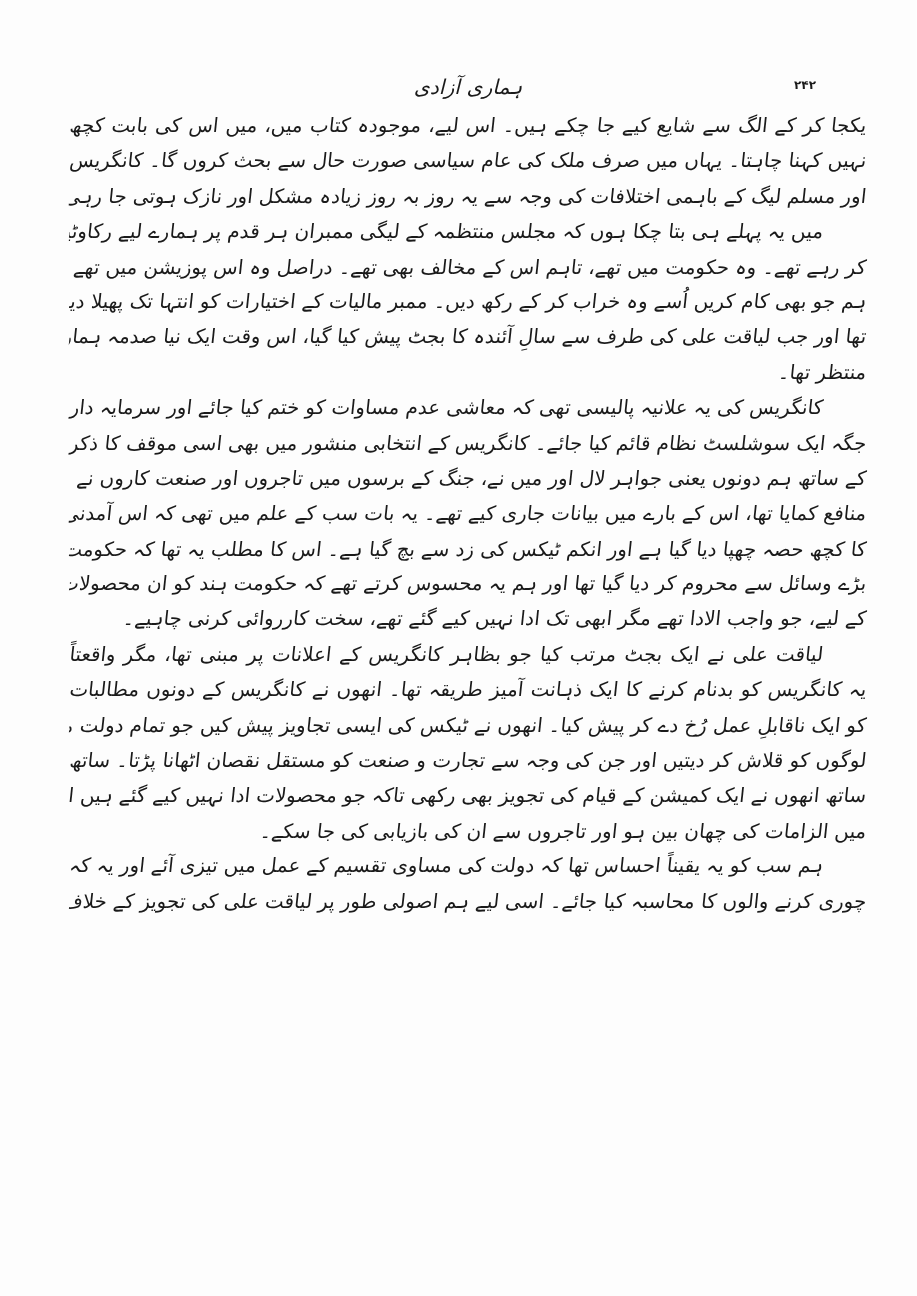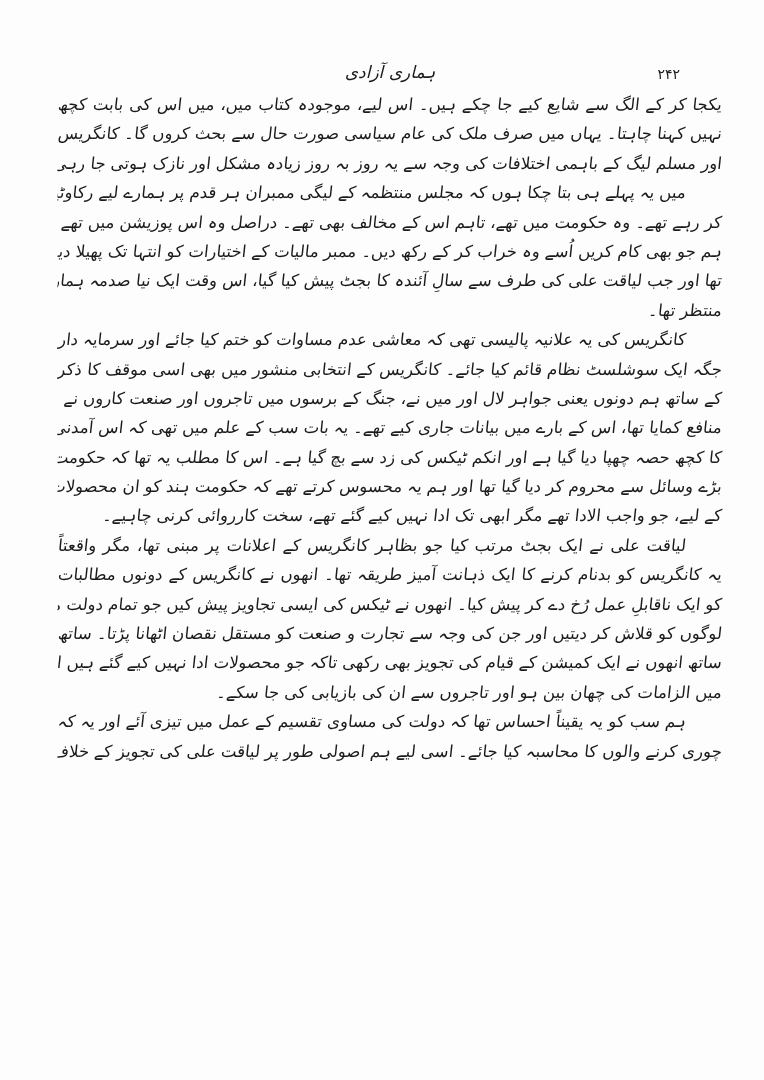--- a/index.html
+++ b/index.html
@@ -26,22 +26,22 @@
       top: 62px;
       left: 60px;
       width: 660px;
       height: 30px;
       direction: rtl;
     }
     .page-number {
       position: absolute;
       right: 40px;
       top: 4px;
-      font-size: 14px;
-      font-weight: normal;
+      font-size: 10px;
+      font-weight: bold;
       letter-spacing: 1px;
     }
     .running-title {
       position: absolute;
       left: 0; right: 0;
       text-align: center;
       top: 0px;
       font-size: 17px;
       font-style: italic;
     }

